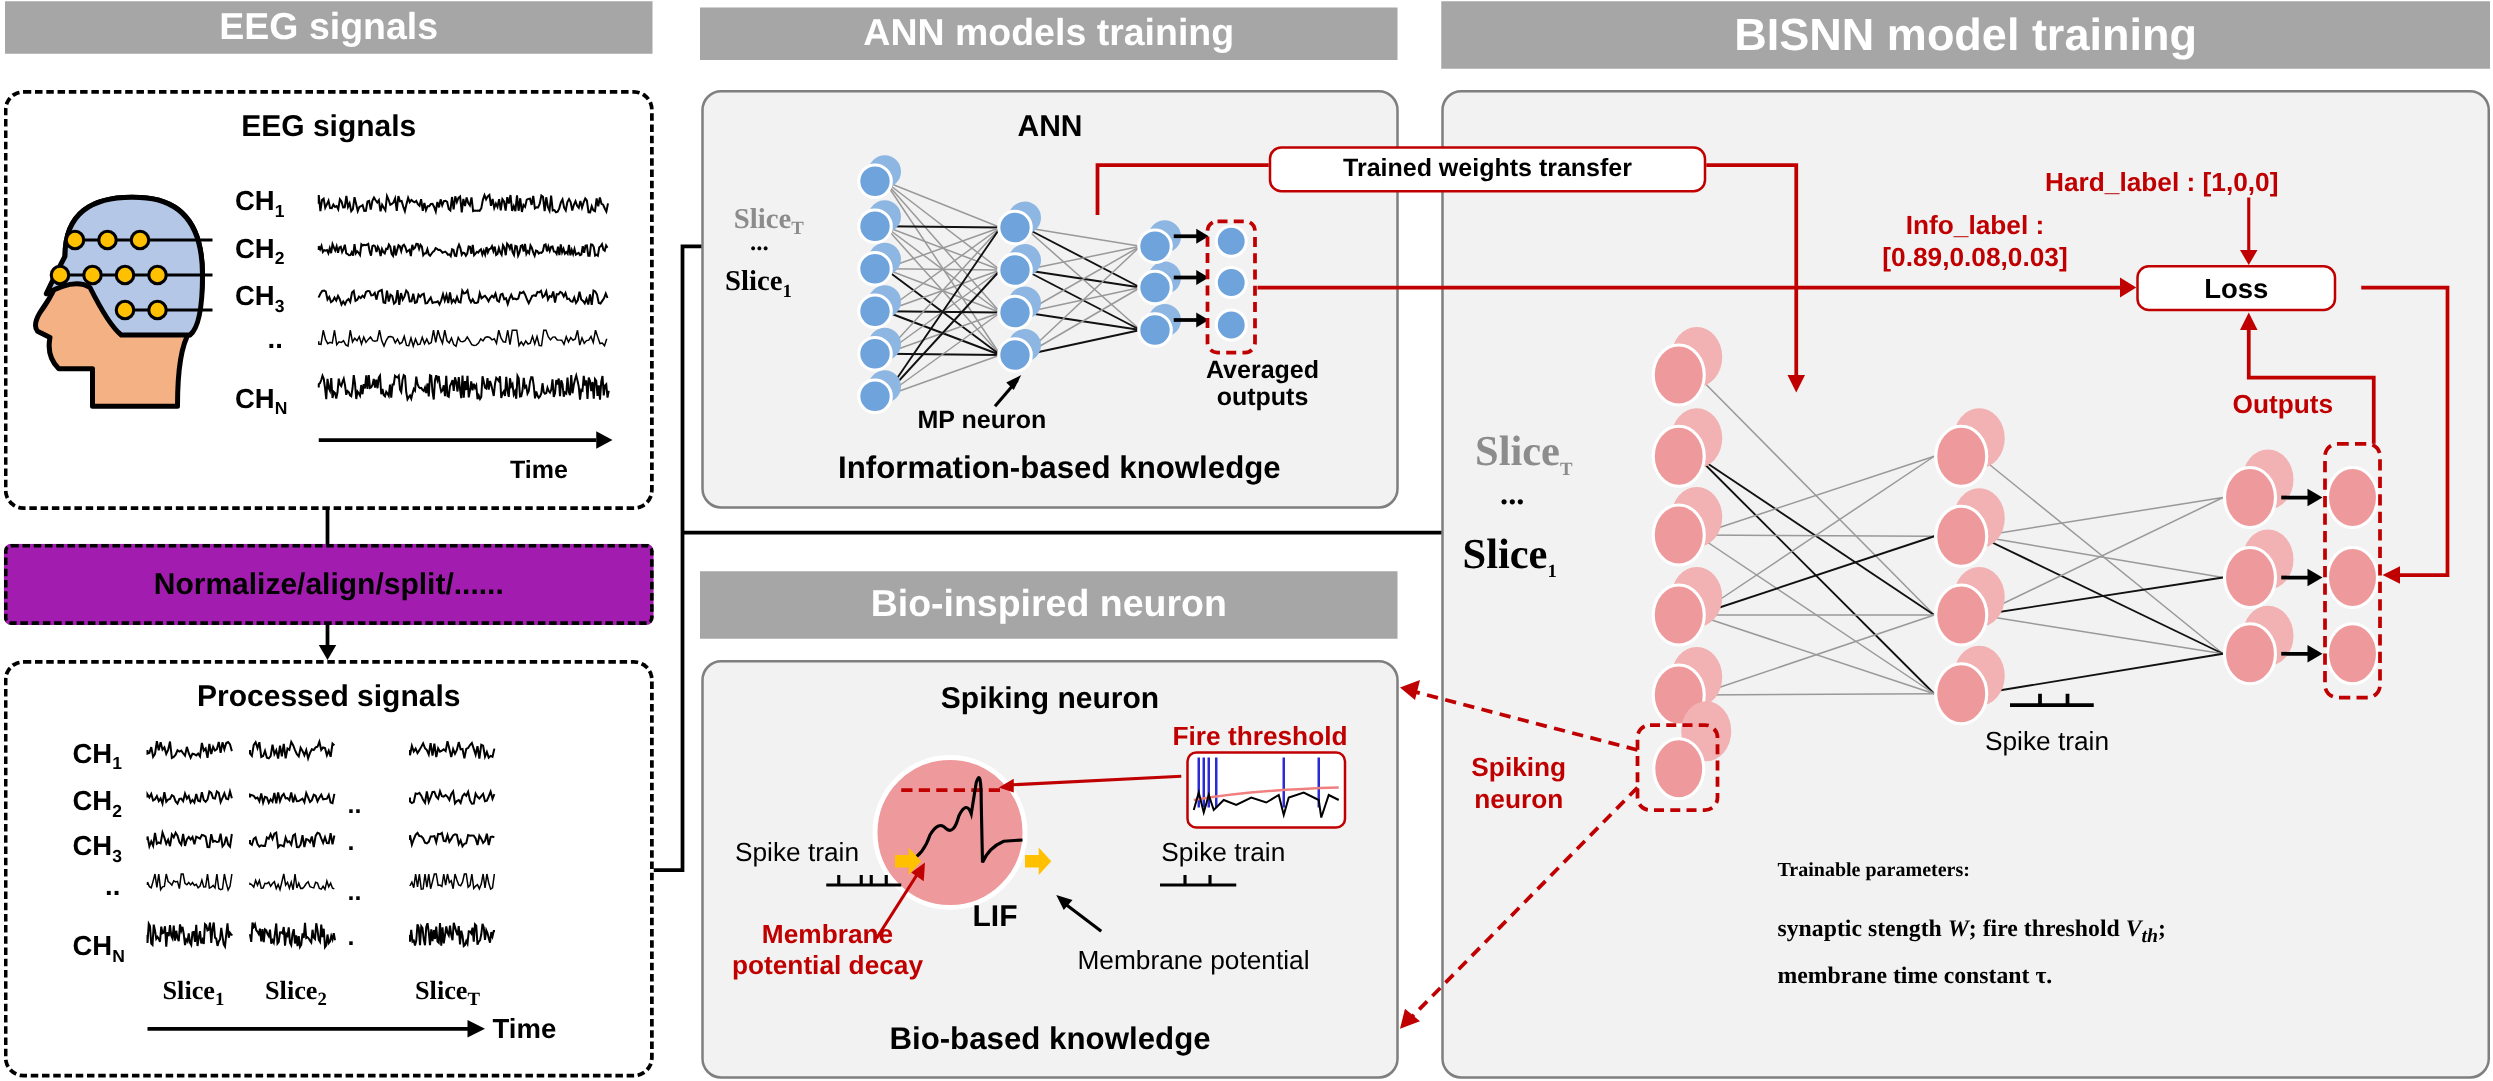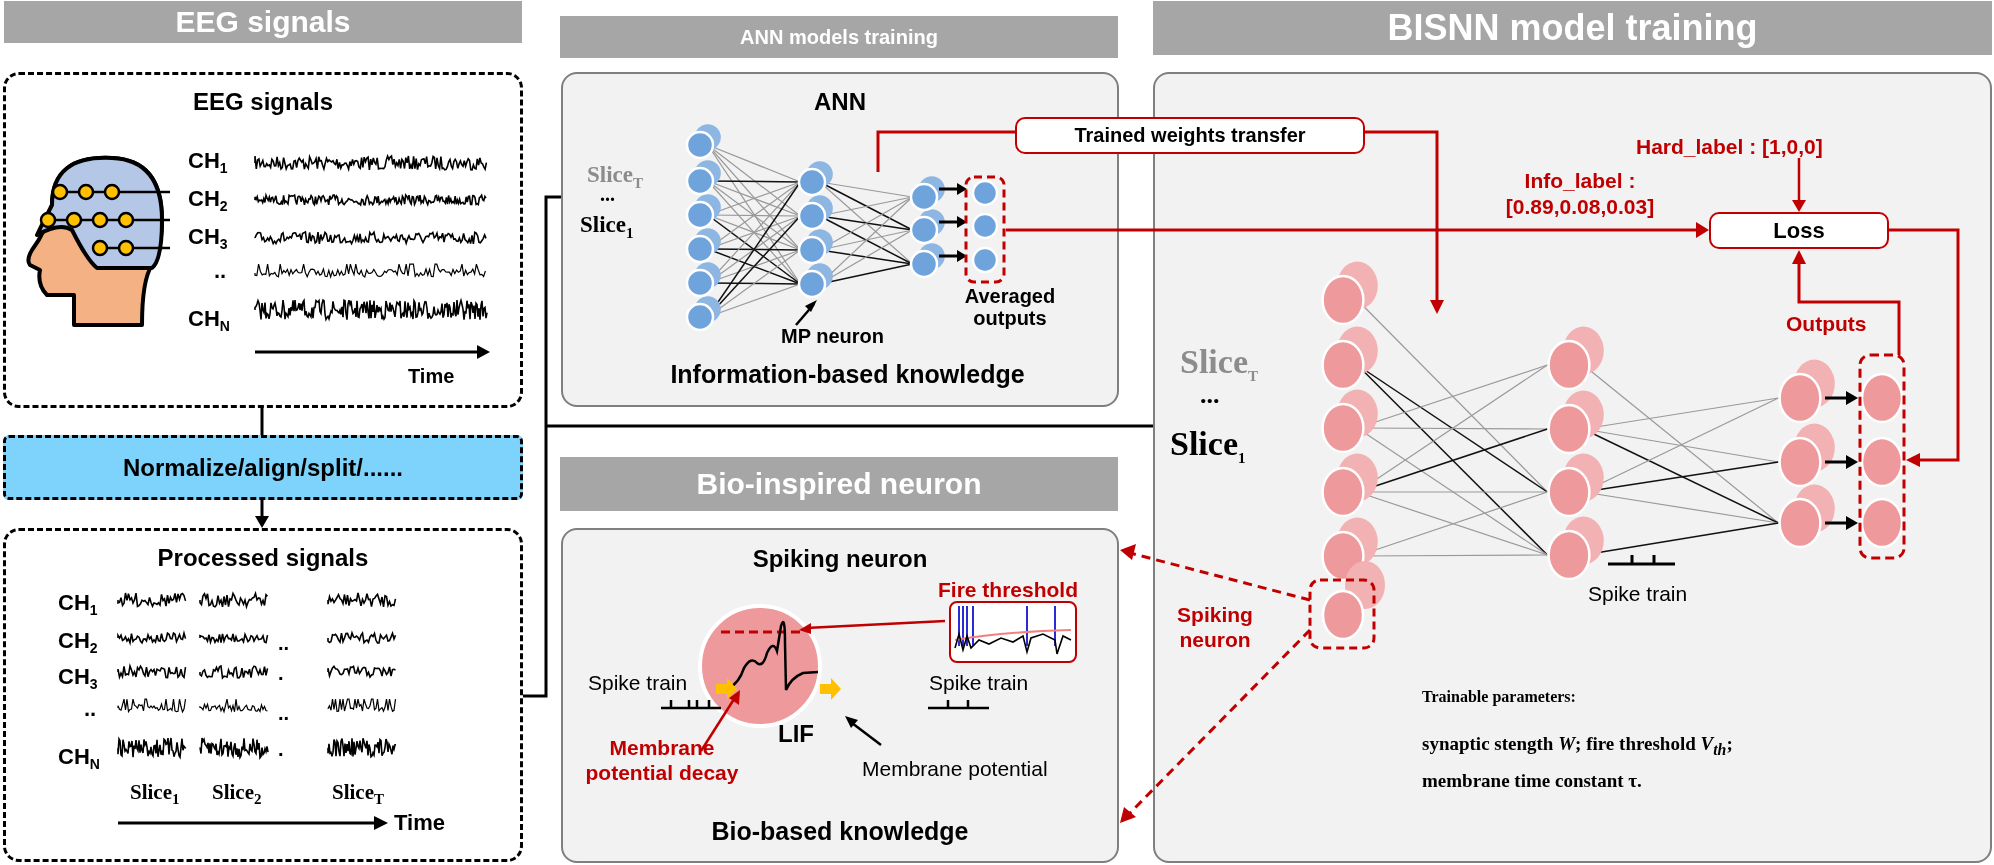--- a/index.html
+++ b/index.html
@@ -14,21 +14,21 @@
   .redbox { position:absolute; background:#fff; border:2.5px solid #c00000; border-radius:10px; box-sizing:border-box; color:#000000; font-weight:bold; display:flex; align-items:center; justify-content:center; }
   svg { position:absolute; overflow:visible; }
   .ch { font-weight:bold; font-size:22px; }
   .ch sub { font-size:14px; }
   .sl sub { font-size:15px; }
 </style>
 </head>
 <body>
 
 <div class="hdr" style="left:4px;top:1px;width:518px;height:42px;font-size:30px;">EEG signals</div>
-<div class="hdr" style="left:560px;top:16px;width:558px;height:42px;font-size:20px;">ANN models training</div>
+<div class="hdr" style="left:560px;top:6px;width:558px;height:42px;font-size:30px;">ANN models training</div>
 <div class="hdr" style="left:1153px;top:1px;width:839px;height:54px;font-size:36px;">BISNN model training</div>
 <div class="hdr" style="left:560px;top:457px;width:558px;height:54px;font-size:30px;">Bio-inspired neuron</div>
 
 <div class="dashbox" style="left:3px;top:72px;width:520px;height:336px;"></div>
 <div class="abs b" style="left:3px;top:88px;width:520px;text-align:center;font-size:24px;">EEG signals</div>
 
 <svg style="left:12px;top:150px;" width="170" height="180" viewBox="0 0 170 180">
   <path d="M40 55 Q40 5 100 8 Q150 10 150 70 Q150 100 140 115 Q130 130 130 175 L62 175 L62 145 L35 145 Q25 135 28 120 L18 115 Q14 110 20 100 Q35 80 40 55 Z" fill="#f4b183" stroke="#000" stroke-width="4" stroke-linejoin="round"></path>
   <path d="M40 55 Q40 5 100 8 Q150 10 150 70 Q150 110 140 118 L85 118 Q75 110 60 80 Q48 72 25 85 Q32 70 40 55 Z" fill="#b4c7e7" stroke="#000" stroke-width="4" stroke-linejoin="round"></path>
   <g stroke="#000" stroke-width="2.5">
@@ -68,21 +68,21 @@
 <svg style="left:255px;top:345px;" width="235" height="14">
   <line x1="0" y1="7" x2="222" y2="7" stroke="#000" stroke-width="3"></line>
   <polygon points="222,0 235,7 222,14" fill="#000"></polygon>
 </svg>
 <div class="abs b" style="left:408px;top:365px;font-size:20px;">Time</div>
 
 <svg style="left:260px;top:408px;" width="4" height="32">
     <line x1="2" y1="0" x2="2" y2="32" stroke="#000" stroke-width="3"></line>
   </svg>
 
-<div class="dashbox" style="left:3px;top:435px;width:520px;height:65px;background:#7dd3fc;border-radius:6px;display:flex;align-items:center;justify-content:center;">
+<div class="dashbox" style="left:3px;top:435px;width:520px;height:65px;background:#a21caf;border-radius:6px;display:flex;align-items:center;justify-content:center;">
   <span class="b" style="font-size:24px;">Normalize/align/split/......</span>
 </div>
 <svg style="left:255px;top:500px;" width="14" height="28">
   <line x1="7" y1="0" x2="7" y2="18" stroke="#000" stroke-width="3"></line>
   <polygon points="0,16 14,16 7,28" fill="#000"></polygon>
 </svg>
 
 <div class="dashbox" style="left:3px;top:528px;width:520px;height:334px;"></div>
 <div class="abs b" style="left:3px;top:544px;width:520px;text-align:center;font-size:24px;">Processed signals</div>
 
@@ -204,21 +204,21 @@
     <line x1="378" y1="150" x2="398" y2="150" stroke="#000" stroke-width="3"></line>
     <polygon points="396,144 406,150 396,156" fill="#000"></polygon>
     <circle cx="424" cy="154" r="12" fill="#6fa3dc" stroke="#fff" stroke-width="2.5"></circle>
     <line x1="378" y1="184" x2="398" y2="184" stroke="#000" stroke-width="3"></line>
     <polygon points="396,178 406,184 396,190" fill="#000"></polygon>
     <circle cx="424" cy="188" r="12" fill="#6fa3dc" stroke="#fff" stroke-width="2.5"></circle>
     <rect x="405" y="105" width="38" height="105" rx="8" fill="none" stroke="#c00000" stroke-width="3" stroke-dasharray="8,5"></rect>
     <line x1="235" y1="253" x2="253" y2="232" stroke="#000" stroke-width="2.5"></line>
     <polygon points="256,228 250,240 244,234" fill="#000"></polygon>
   </svg>
-<div class="abs b" style="left:734px;top:325px;font-size:20px;margin-left:47px;">MP neuron</div>
+<div class="abs b" style="left:734px;top:325px;font-size:20px;">MP neuron</div>
 <div class="abs b" style="left:950px;top:285px;width:120px;text-align:center;font-size:20px;line-height:22px;">
   <div>Averaged</div>
   <div>outputs</div>
 </div>
 <div class="abs b" style="left:561px;top:360px;width:573px;text-align:center;font-size:25px;">Information-based knowledge</div>
 
 <div class="panel" style="left:561px;top:528px;width:558px;height:335px;"></div>
 <div class="abs b" style="left:561px;top:545px;width:558px;text-align:center;font-size:24px;">Spiking neuron</div>
 <div class="abs b red" style="left:938px;top:578px;font-size:21px;">Fire threshold</div>
 <svg id="bio-svg" style="left:561px;top:528px;" width="558" height="335">
@@ -331,21 +331,21 @@
     <line x1="1310" y1="630" x2="1128" y2="815" stroke="#c00000" stroke-width="3" stroke-dasharray="9,6"></line>
     <polygon points="1120,823 1124,807 1136,817" fill="#c00000"></polygon>
   </svg>
 
 <div class="redbox" style="left:1015px;top:117px;width:350px;height:37px;font-size:20px;">Trained weights transfer</div>
 <div class="abs b red" style="left:1480px;top:168px;width:200px;text-align:center;font-size:21px;line-height:26px;">
   <div>Info_label :</div>
   <div>[0.89,0.08,0.03]</div>
 </div>
 <div class="abs b red" style="left:1636px;top:135px;width:240px;text-align:left;font-size:21px;">Hard_label : [1,0,0]</div>
-<div class="redbox" style="left:1709px;top:212px;width:180px;height:37px;font-size:22px;">Loss</div>
+<div class="redbox" style="left:1709px;top:212px;width:160px;height:37px;font-size:22px;">Loss</div>
 <div class="abs b red" style="left:1786px;top:312px;font-size:21px;">Outputs</div>
 
 <div class="abs b serif sl" style="left:1180px;top:343px;font-size:34px;color:#8c8c8c;"><span>Slice</span><sub>T</sub></div>
 <div class="abs b serif" style="left:1200px;top:380px;font-size:26px;">...</div>
 <div class="abs b serif sl" style="left:1170px;top:425px;font-size:34px;"><span>Slice</span><sub>1</sub></div>
 
 <div class="abs" style="left:1588px;top:582px;font-size:21px;">Spike train</div>
 <div class="abs b red" style="left:1160px;top:602px;width:110px;text-align:center;font-size:21px;line-height:25px;">
   <div>Spiking</div>
   <div>neuron</div>

